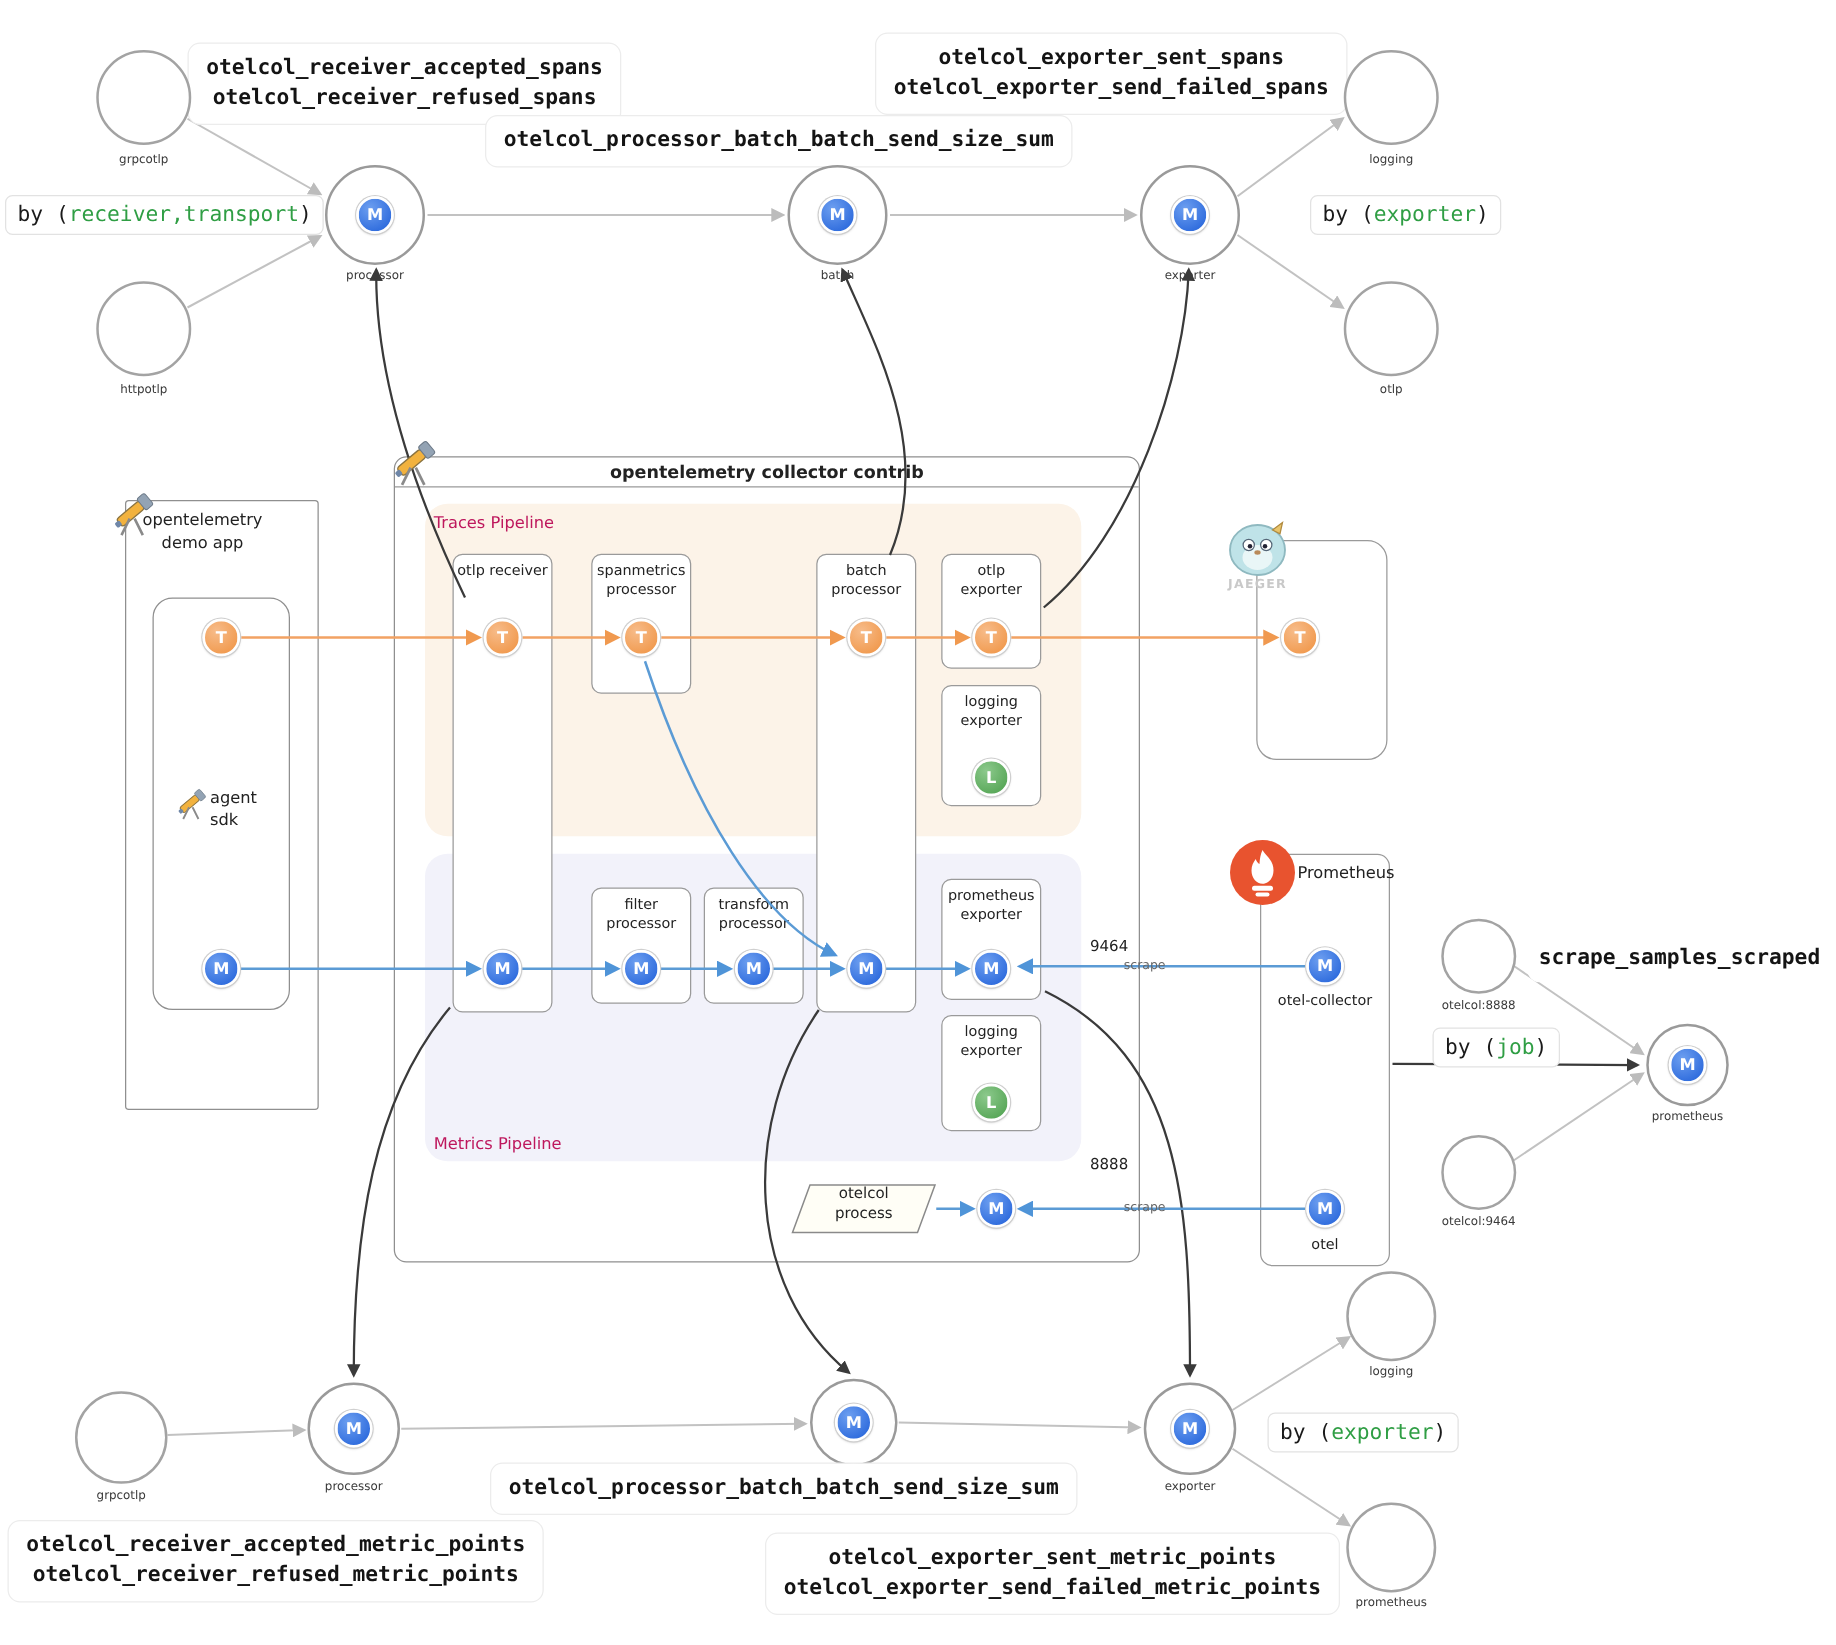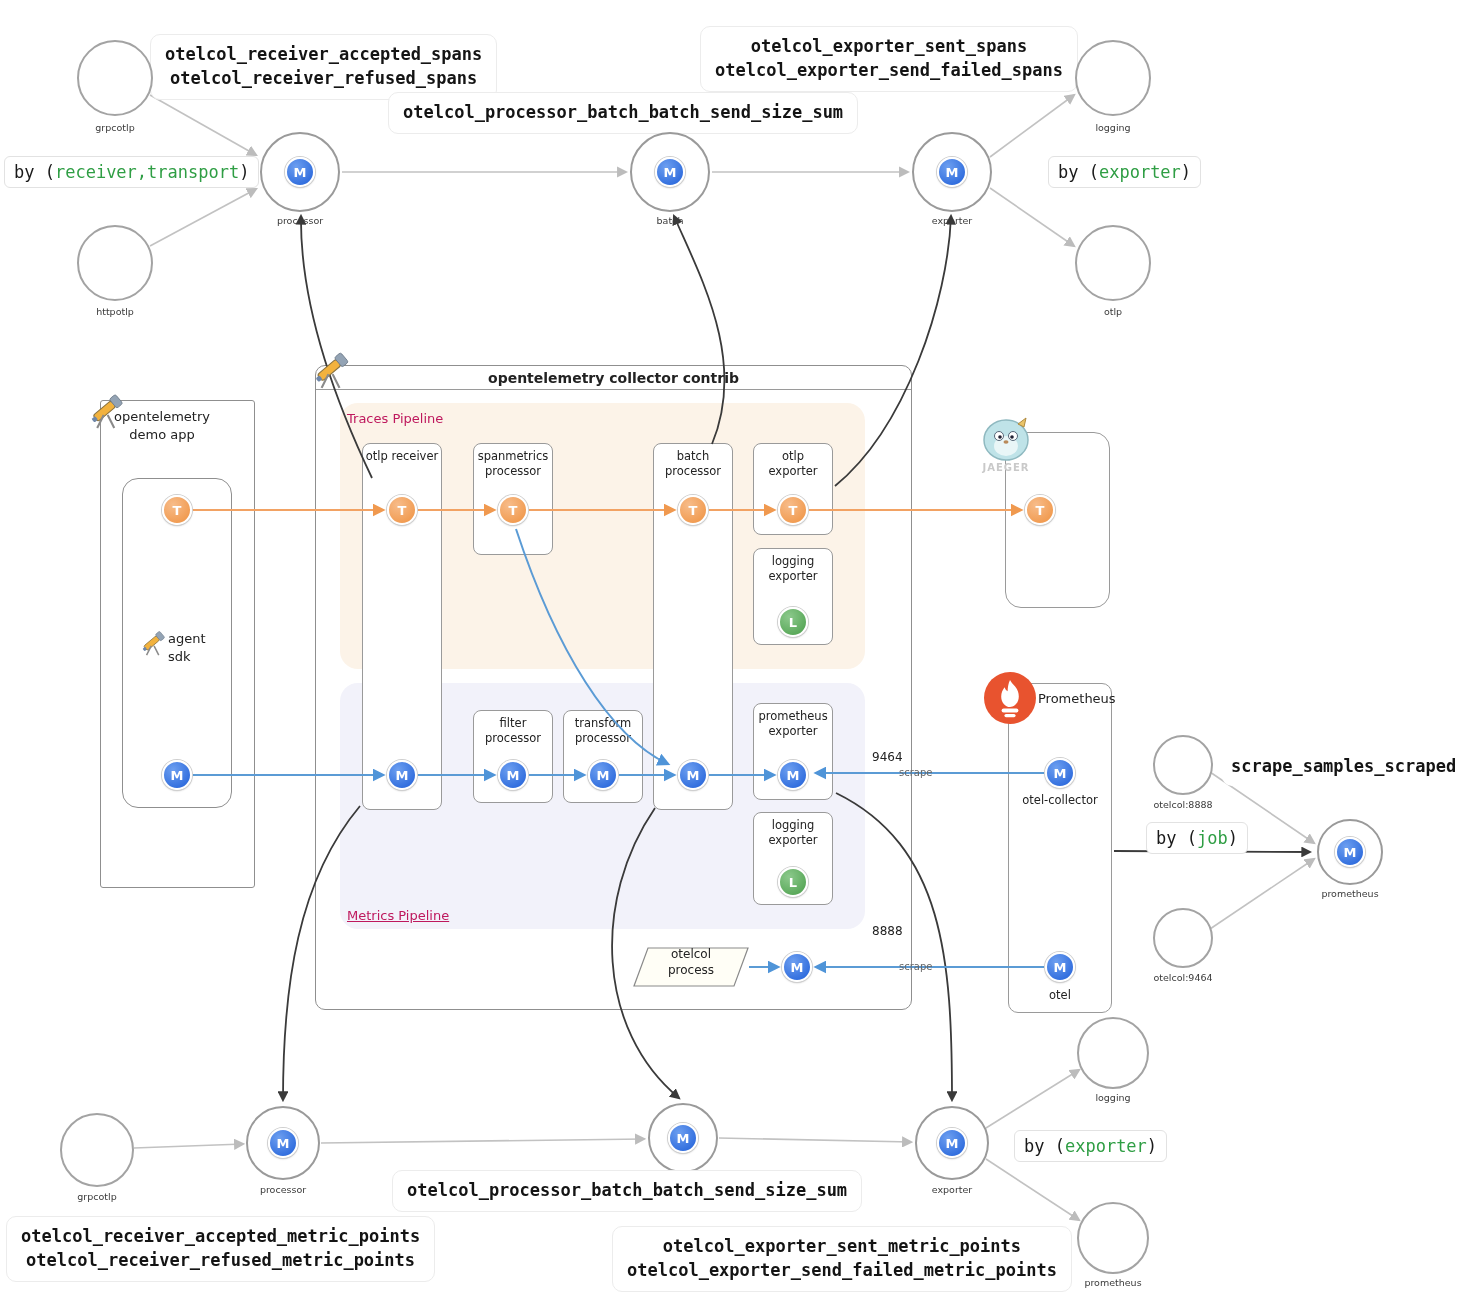--- a/index.html
+++ b/index.html
@@ -47,21 +47,21 @@
 <body>
 
 <div class="canvas">
 
   <div class="abs outline-box" style="left:315px;top:365px;width:597px;height:645px;"></div>
   <div class="abs collector-header" style="left:316px;top:366px;width:595px;height:24px;"><span>opentelemetry collector contrib</span></div>
 
   <div class="abs area" style="left:340px;top:403px;width:525px;height:266px;background:#fcf3e8;"></div>
   <div class="abs area" style="left:340px;top:683px;width:525px;height:246px;background:#f2f2fa;"></div>
   <div class="abs pipeline-label" style="left:347px;top:411px;">Traces Pipeline</div>
-  <div class="abs pipeline-label" style="left:347px;top:908px;text-decoration:underline;">Metrics Pipeline</div>
+  <div class="abs pipeline-label" style="left:347px;top:908px;">Metrics Pipeline</div>
 
   <div class="abs" style="left:100px;top:400px;width:155px;height:488px;border:1px solid #8f8f8f;border-radius:3px;z-index:1;background:#fff;"></div>
   <div class="abs box-title" style="left:102px;top:408px;width:120px;">opentelemetry
 demo app</div>
   <div class="abs" style="left:122px;top:478px;width:110px;height:330px;border:1px solid #8f8f8f;border-radius:16px;z-index:1;background:#fff;"></div>
   <div class="abs box-title" style="left:168px;top:630px;width:50px;text-align:left;">agent
 sdk</div>
 
   <div class="abs comp-box" style="left:362px;top:443px;width:80px;height:367px;">otlp receiver</div>
   <div class="abs comp-box" style="left:473px;top:443px;width:80px;height:112px;">spanmetrics

